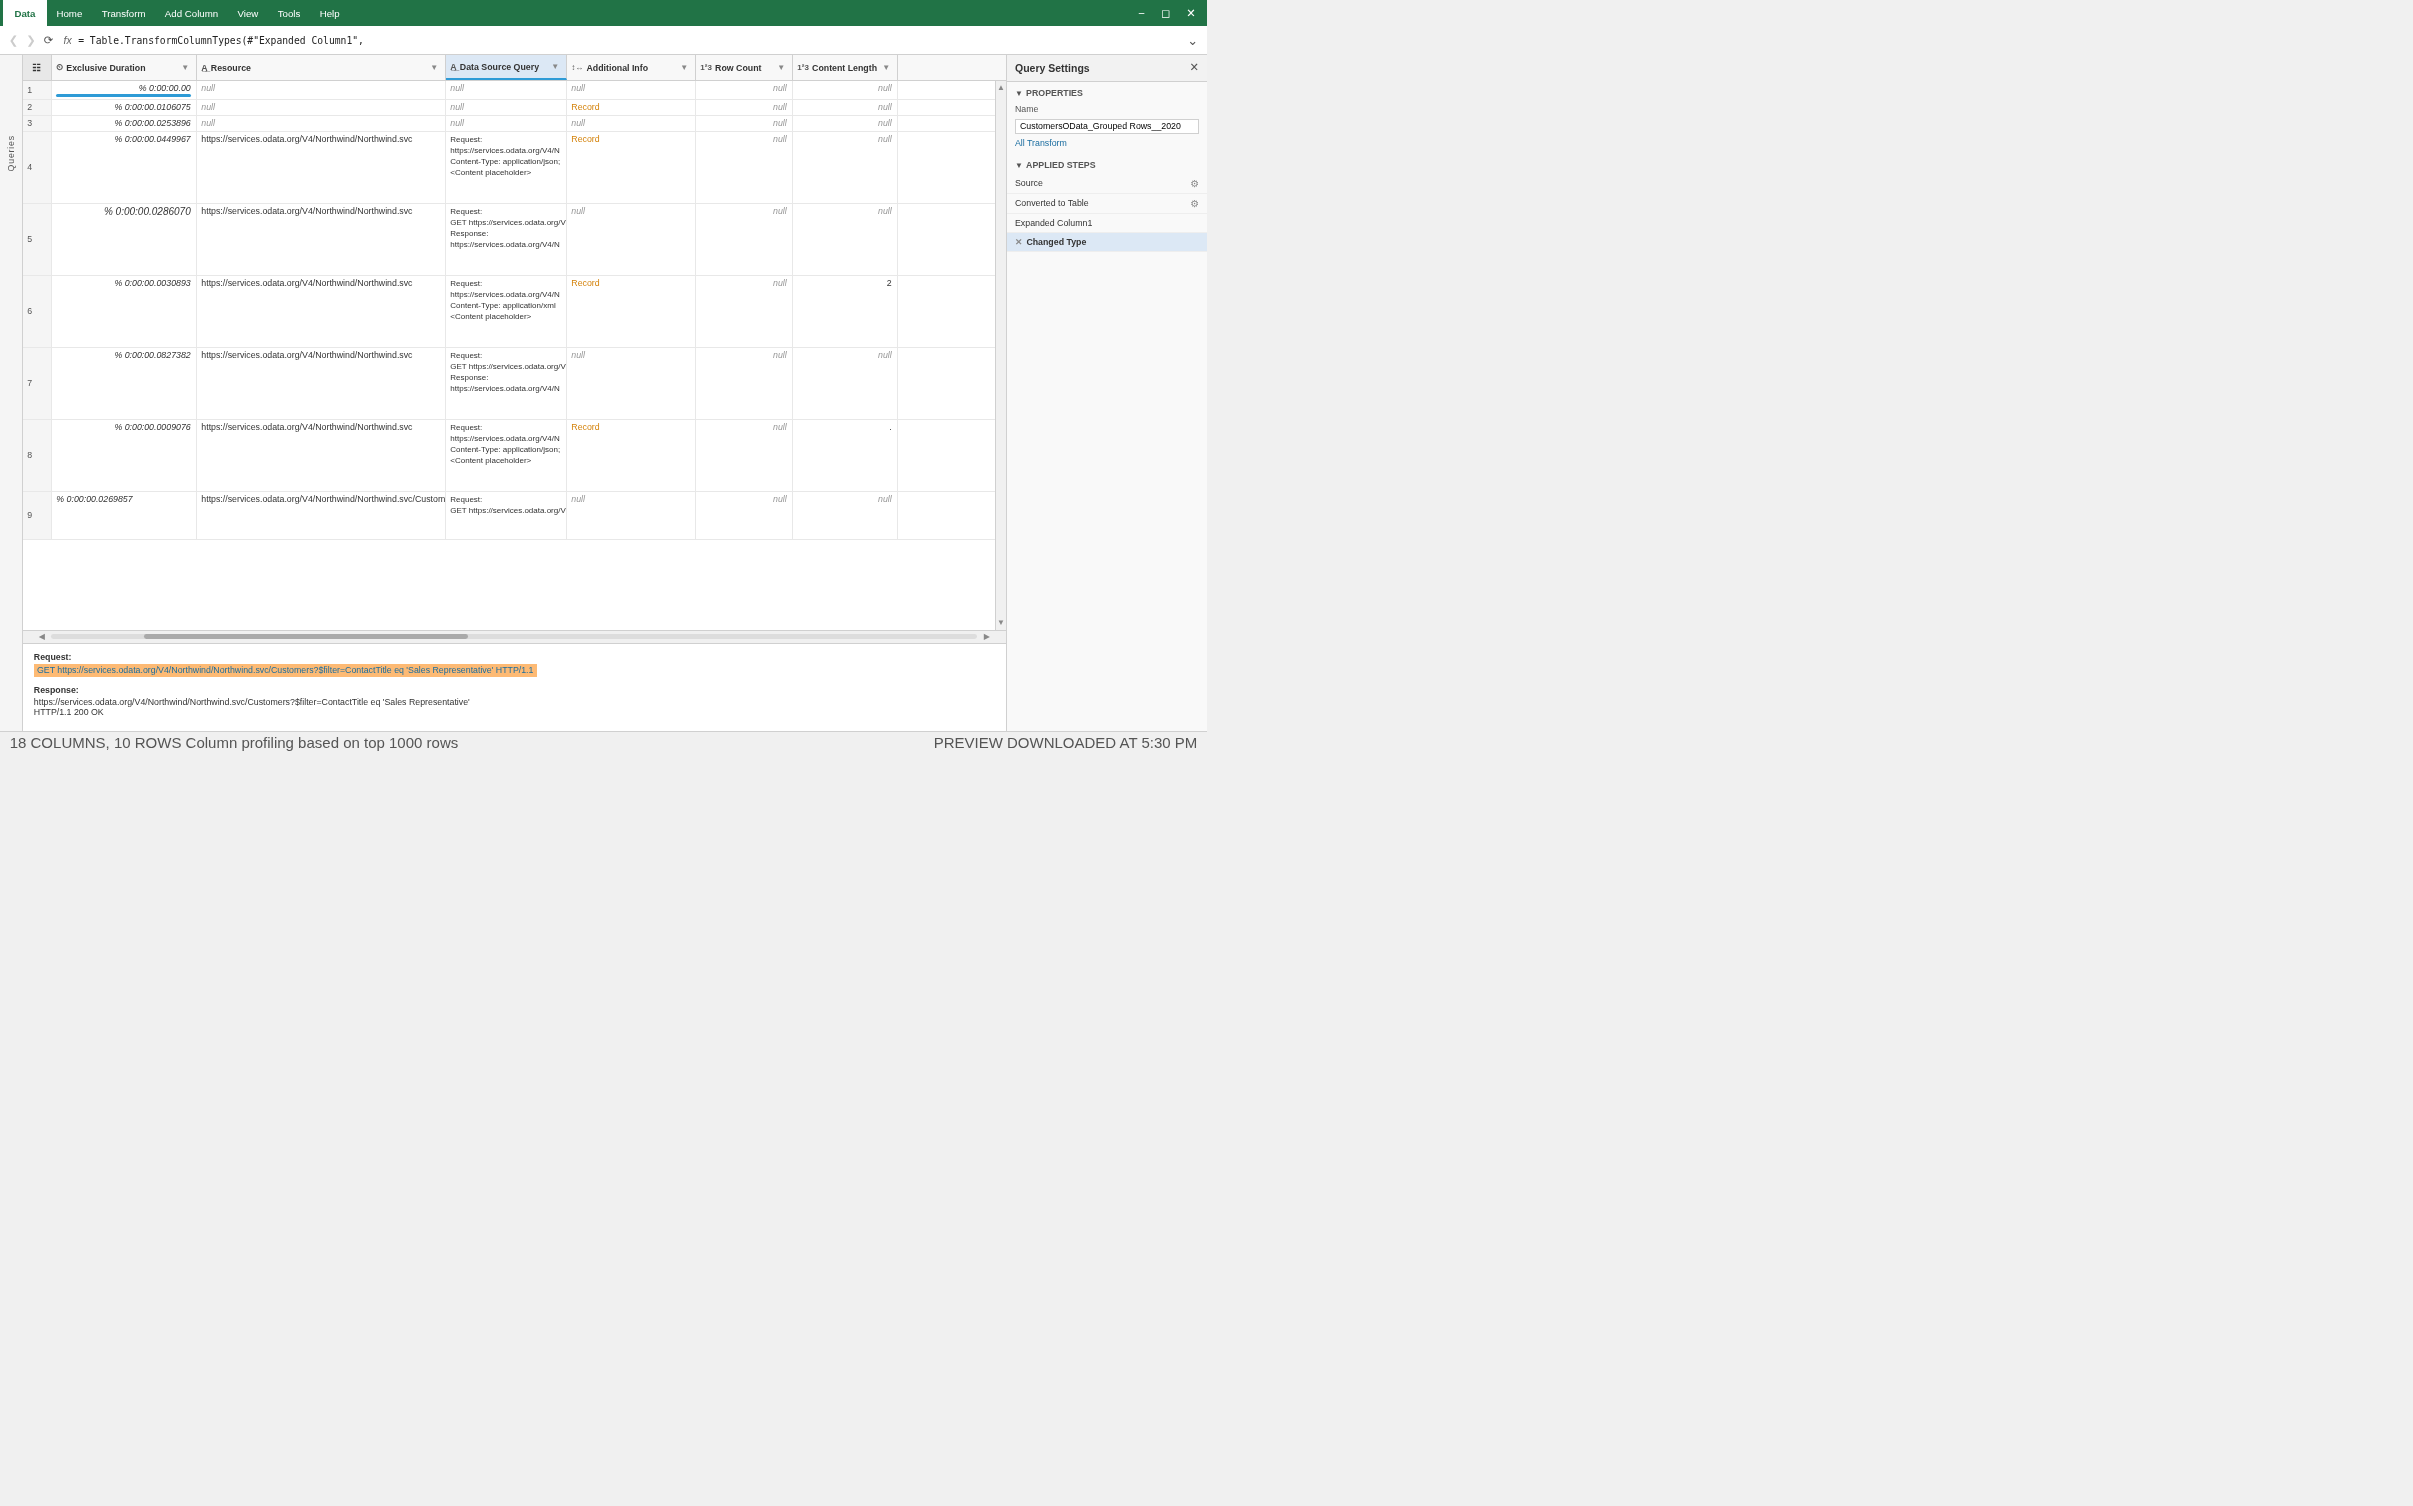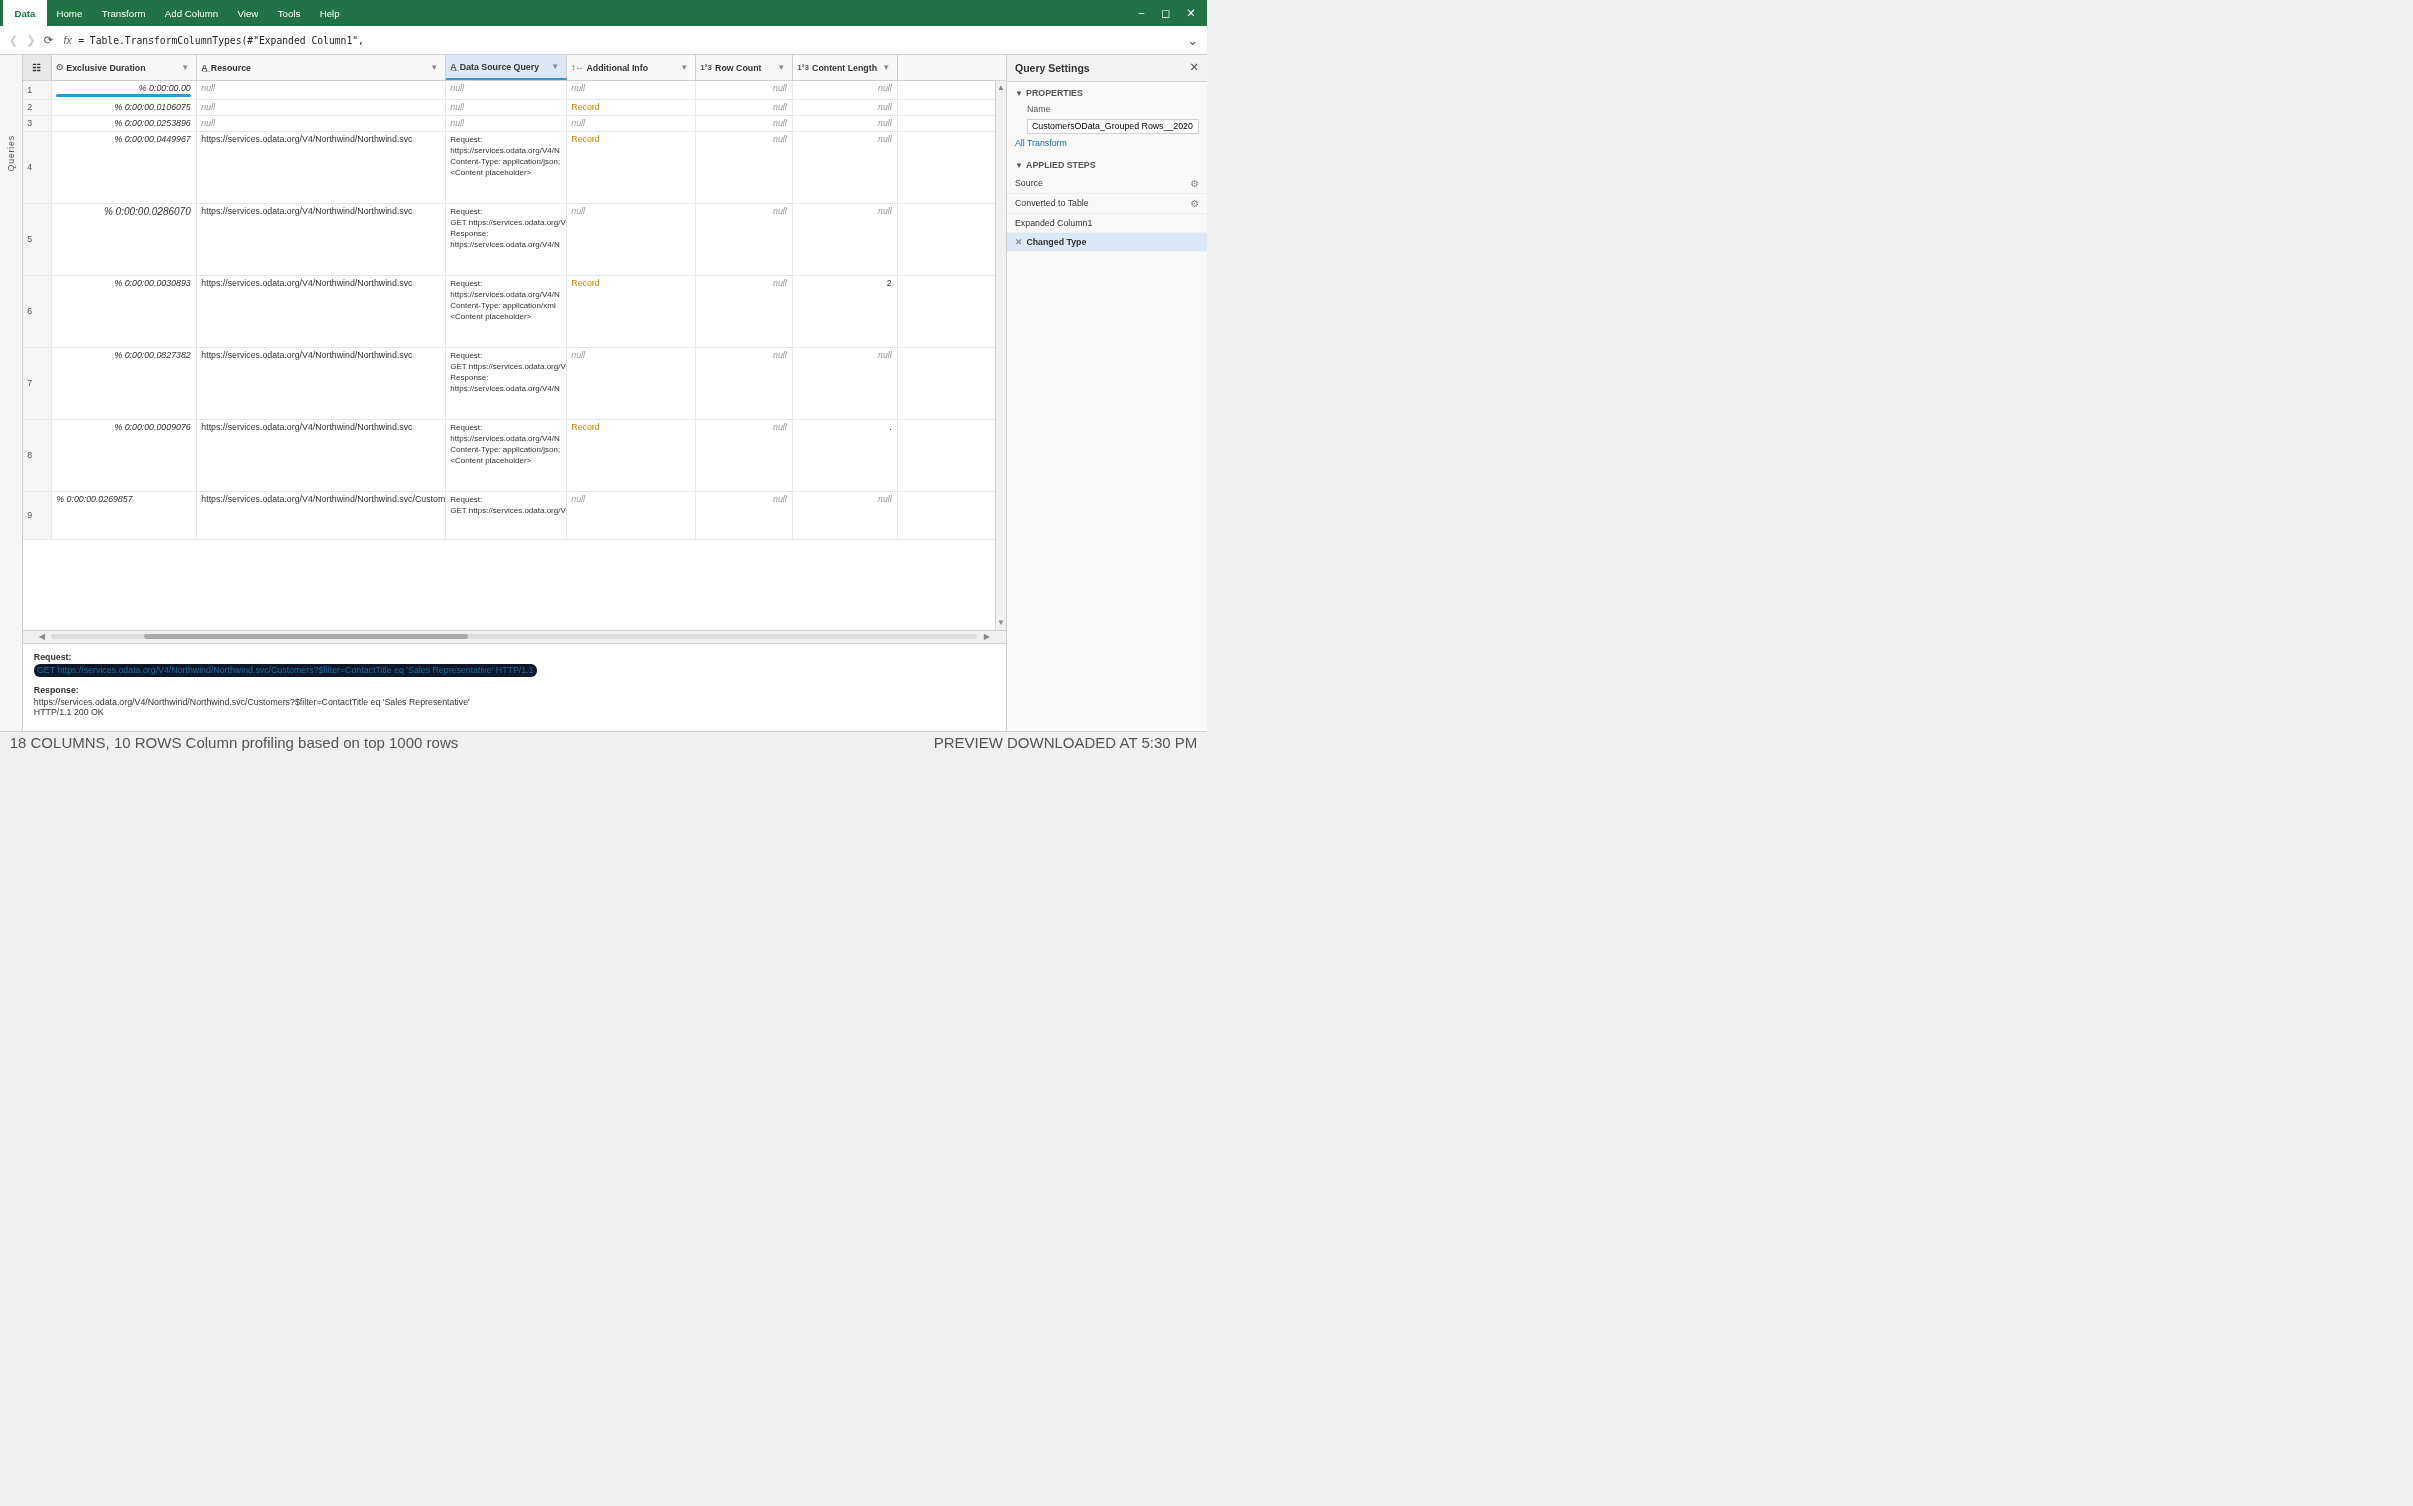--- a/index.html
+++ b/index.html
@@ -241,27 +241,26 @@
     .detail-panel {
       background: #fff;
       border-top: 0.8px solid #d0d0d0;
       padding: 8px 11.3px;
       font-size: 8.8px;
       color: #333;
       min-height: 88px;
     }
     .detail-panel .detail-label { font-weight: 600; margin-bottom: 2.4px; }
     .detail-panel .detail-url {
-      background: #0f172a;
+      background: #fdba74;
       color: #1a6da0;
       padding: 1.6px 3.2px;
       display: inline-block;
       margin-bottom: 4.8px;
       font-size: 8.8px;
-      border-radius: 6px;
     }
     .detail-panel .detail-response { margin-top: 3.2px; }
 
     
     .right-panel {
       width: 201px;
       background: #f9f9f9;
       border-left: 0.8px solid #d0d0d0;
       display: flex;
       flex-direction: column;
@@ -294,21 +293,20 @@
       display: flex;
       align-items: center;
     }
     .section-label .arrow { margin-right: 3.2px; font-size: 8px; }
 
     .prop-row {
       display: flex;
       align-items: center;
       padding: 2.4px 8px;
       font-size: 8.8px;
-      margin-left: 12px;
     }
     .prop-label { color: #555; width: 40px; }
     .prop-value-input {
       flex: 1;
       border: 0.8px solid #d0d0d0;
       background: #fff;
       padding: 1.6px 4px;
       font-size: 8.8px;
       font-family: inherit;
     }

